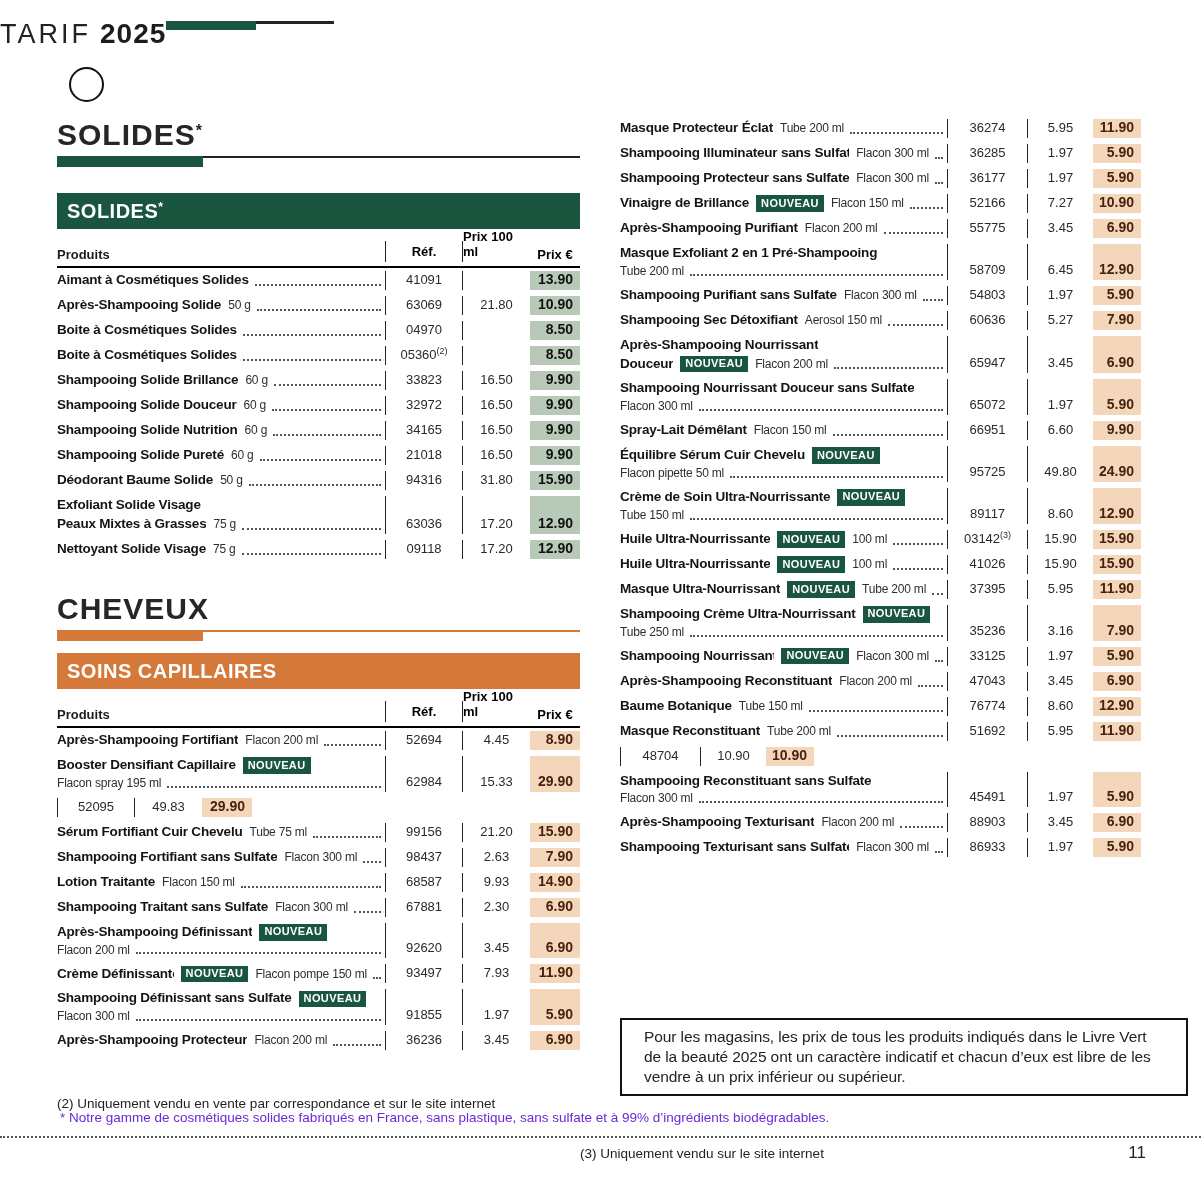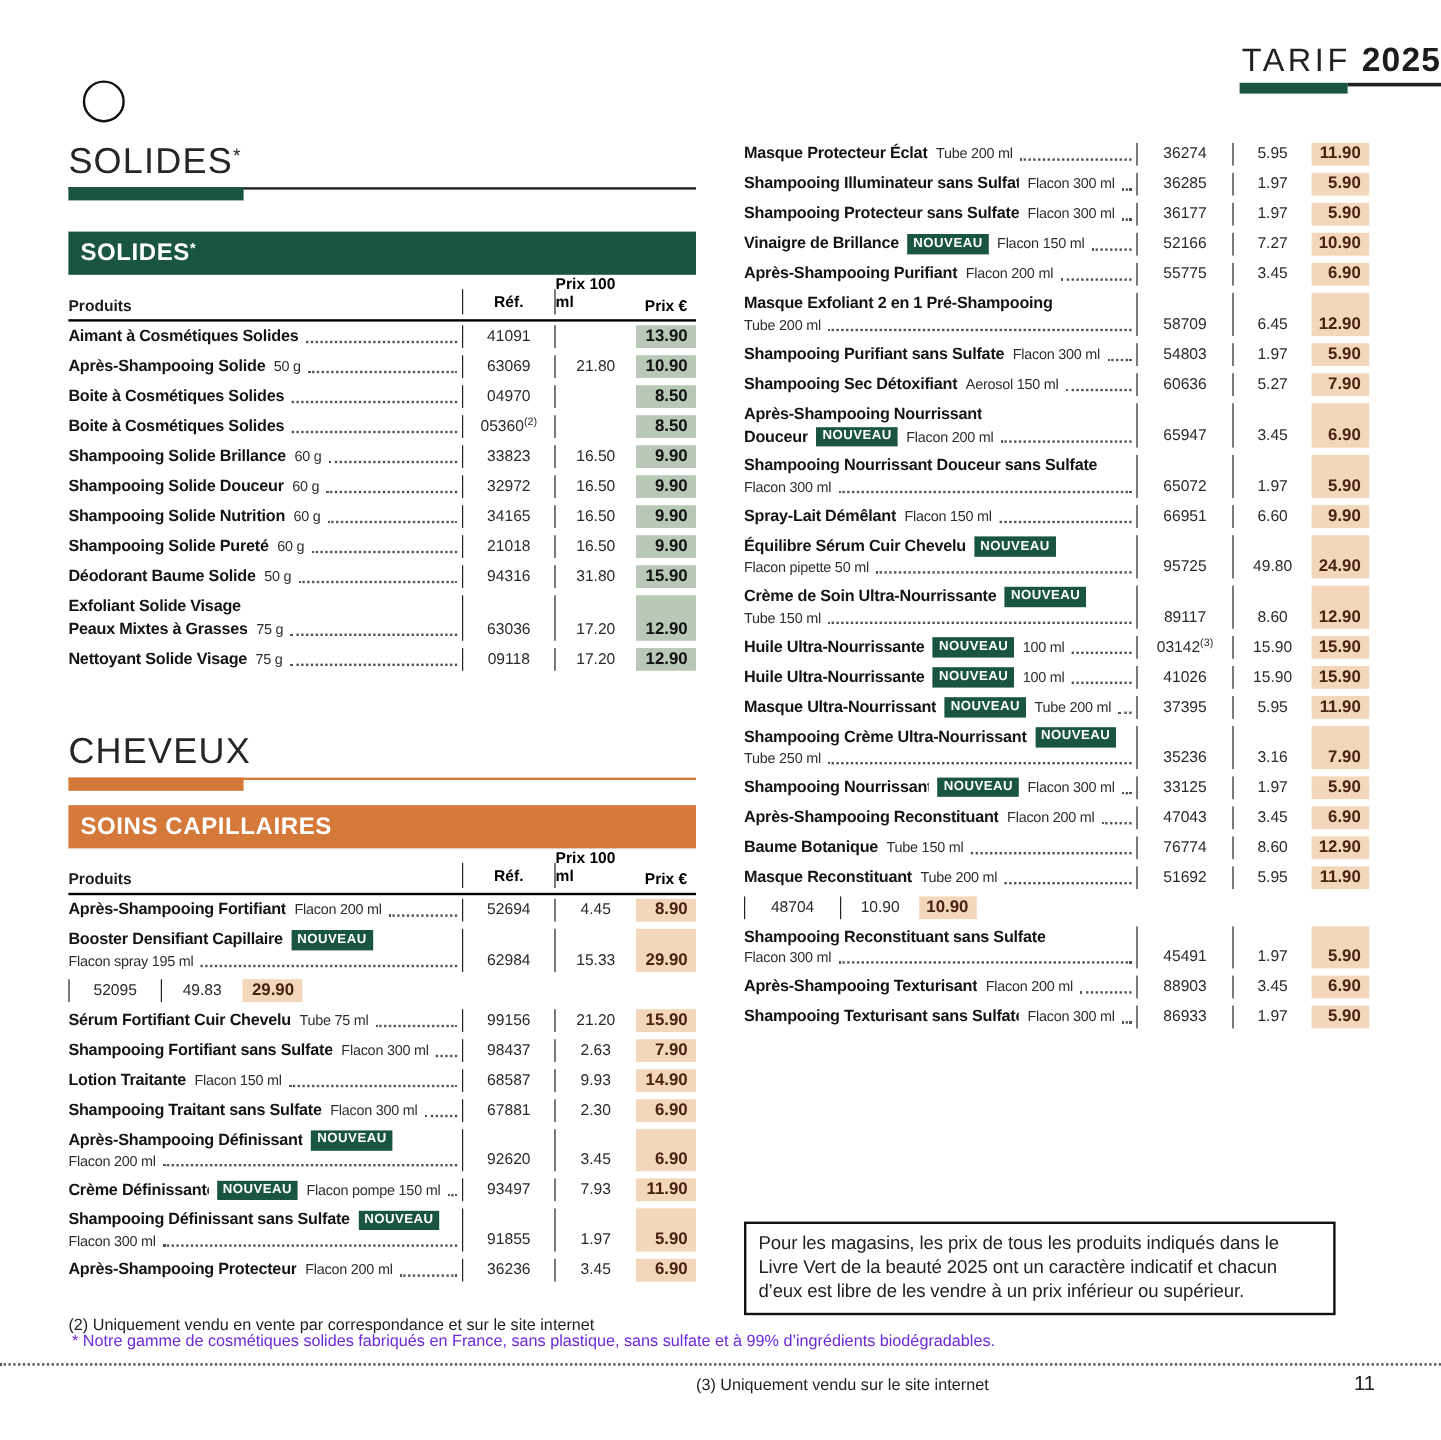--- a/index.html
+++ b/index.html
@@ -4,50 +4,50 @@
 <style>
   :root{
     --green:#1a5540; --orange:#d5793b;
     --greenTint:#b9c9b7; --peachTint:#f4d7ba; --priceDark:#46220f;
   }
   *{box-sizing:border-box;margin:0;padding:0}
   body{background:#e8e8e8;font-family:"Liberation Sans",sans-serif;color:#1c1c1c}
   .page{position:relative;width:1201px;height:1200px;background:#ffffff;margin:0 auto;overflow:hidden}
 
   
-  .title-wrap{position:absolute;left:0;top:34px;width:100%;display:flex;flex-direction:column;align-items:flex-end}
+  .title-wrap{position:absolute;left:0;top:18px;width:100%;display:flex;align-items:flex-start}
   .title-line{display:flex;align-items:baseline}
   .t1{font-size:27px;font-weight:400;letter-spacing:3px;color:#222}
   .t2{font-size:28px;font-weight:700;letter-spacing:1px;margin-left:9px;color:#1c1c1c}
   .title-underline{width:168px;display:flex;align-items:flex-start;margin-top:3px}
   .u-green{width:90px;height:9px;background:var(--green)}
   .u-dark{flex:1;height:2.5px;background:#222}
 
   .circle{position:absolute;left:69px;top:67px;width:35px;height:35px;border:2.5px solid #111;border-radius:50%}
 
   
   .col-left{position:absolute;left:57px;top:118px;width:523px}
   .col-right{position:absolute;left:620px;top:116px;width:521px}
 
   
-  .sec-heading{font-size:30px;font-weight:400;letter-spacing:1px;color:#262626}
+  .sec-heading{font-size:30px;font-weight:700;letter-spacing:1px;color:#262626}
   .sec-heading sup{font-size:16px;vertical-align:9px}
   .h-underline{position:relative;height:11px;margin-top:4px}
   .h-underline .thin{position:absolute;top:0;left:0;right:0;height:2px}
   .h-underline .thick{position:absolute;top:0;left:0;width:146px;height:11px}
   .green-h .thin{background:#222}
   .green-h .thick{background:var(--green)}
   .orange-h .thin{background:var(--orange)}
   .orange-h .thick{background:var(--orange)}
 
   .sec-bar{height:36px;display:flex;align-items:center;padding-left:10px;color:#fff;font-weight:700;font-size:20px;letter-spacing:.5px}
   .sec-bar sup{font-size:12px;vertical-align:7px;margin-top:-8px}
   .green-bg{background:var(--green)}
   .orange-bg{background:var(--orange)}
-  .mt1{margin-top:26px}.mt2{margin-top:12px}.mt3{margin-top:48px}.mt4{margin-top:12px}
+  .mt1{margin-top:26px}.mt2{margin-top:12px}.mt3{margin-top:30px}.mt4{margin-top:12px}
 
   
   .ptable{width:100%;font-size:13.5px}
   .trow{display:flex;align-items:flex-end;padding:3px 0}
   .thead{height:27px;font-weight:700;font-size:13px;border-bottom:2.5px solid #000;padding:0 0 4px 0}
   .cell{box-sizing:border-box}
   .c-prod{flex:1;min-width:0;padding-right:2px}
   .c-ref{width:77px;border-left:1.5px solid #222;align-self:stretch;display:flex;align-items:flex-end;justify-content:center;padding-bottom:3px;color:#2a2a2a;font-size:13px}
   .c-p100{width:68px;border-left:1.5px solid #222;align-self:stretch;display:flex;align-items:flex-end;justify-content:center;padding-bottom:3px;color:#2a2a2a;font-size:13px}
   .c-price{width:50px;align-self:stretch;display:flex;align-items:flex-end;justify-content:flex-end;padding:0 7px 3px 0;font-weight:700;font-size:14px}
@@ -61,21 +61,21 @@
 
   .line{display:flex;align-items:baseline;white-space:nowrap;line-height:1.4;min-width:0}
   .pname{font-weight:700;color:#141414;letter-spacing:-.2px;overflow:hidden;text-overflow:clip}
   .psize{font-size:12px;color:#2e2e2e;margin-left:7px;letter-spacing:-.2px}
   .line > :first-child{margin-left:0}
   .badge{background:var(--green);color:#fff;font-size:11px;font-weight:700;padding:1.5px 5px;margin-left:7px;letter-spacing:.4px;line-height:1.25;align-self:center}
   .dots{flex:1;min-width:8px;height:0;border-bottom:2px dotted #555;align-self:flex-end;margin:0 2px 4px 6px}
   .refv sup,.c-ref sup{font-size:9px}
 
   
-  .notice{position:absolute;left:620px;top:1018px;width:493px;border:2px solid #111;padding:7px 10px 8px;font-size:15.5px;line-height:1.28;color:#222;letter-spacing:-.1px}
+  .notice{position:absolute;left:620px;top:1018px;width:568px;border:2px solid #111;padding:7px 22px 8px;font-size:15.5px;line-height:1.28;color:#222;letter-spacing:-.1px}
 
   
   .fn-star{position:absolute;left:60px;top:1110px;font-size:13.5px;color:#6d28d9}
   .dotline{position:absolute;left:0;top:1136px;width:1201px;border-top:2px dotted #555;height:0}
   .fn2{position:absolute;left:57px;top:1096px;font-size:13.5px;color:#222}
   .fn3{position:absolute;left:580px;top:1146px;font-size:13.5px;color:#222}
   .pagenum{position:absolute;right:55px;top:1143px;font-size:17px;color:#222}
 </style>
 </head>
 <body>

